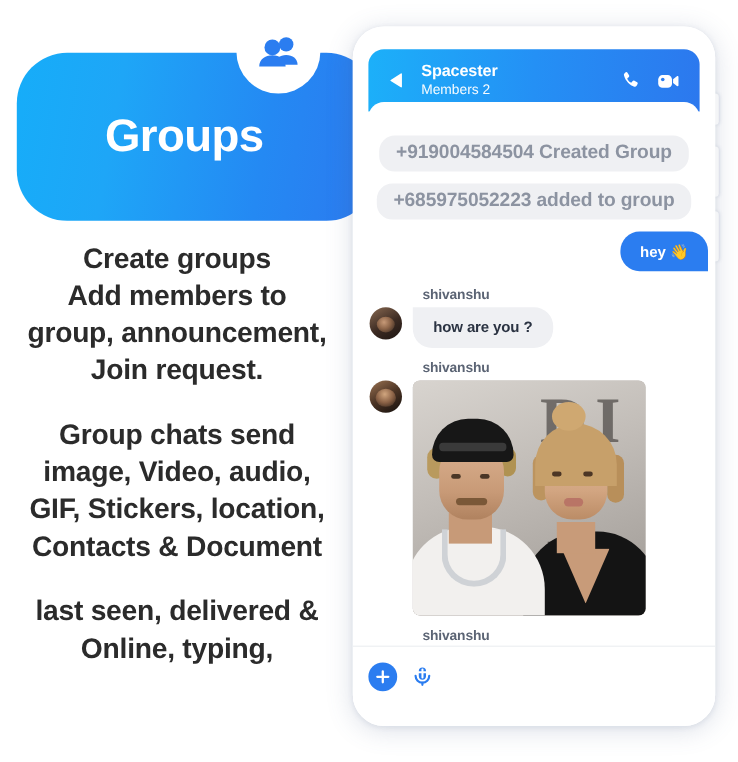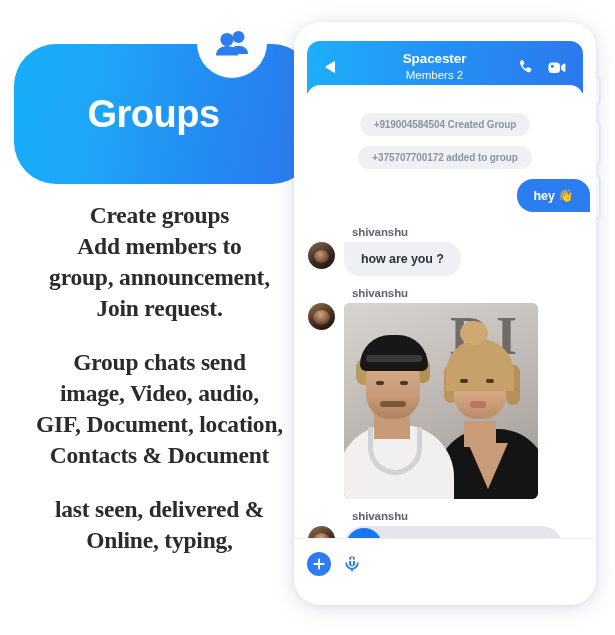--- a/index.html
+++ b/index.html
@@ -65,26 +65,25 @@
     display: flex;
     align-items: center;
     justify-content: center;
     z-index: 5;
   }
   #group-badge svg { display: block; }
 
   
   #features {
     position: absolute;
-    left: 12px;
+    left: 0;
     top: 200px;
     width: 295px;
     text-align: center;
     color: #2B2B2B;
-    font-family: Liberation Serif, serif;
   }
   .feature-block {
     font-size: 23.5px;
     font-weight: bold;
     line-height: 31px;
     letter-spacing: -0.2px;
     margin-bottom: 23px;
   }
   .feature-block:last-child { margin-bottom: 0; }
   .feature-line { display: block; }
@@ -150,21 +149,21 @@
   }
   #back-btn {
     width: 44px;
     display: flex;
     align-items: center;
     justify-content: center;
     cursor: pointer;
   }
   #header-titles {
     flex: 1;
-    text-align: center;
+    text-align: left;
     color: #ffffff;
     line-height: 1.25;
   }
   #header-name { font-size: 13.5px; font-weight: bold; letter-spacing: -0.1px; }
   #header-sub  { font-size: 11.5px; font-weight: 500; opacity: 0.96; }
   #header-actions {
     display: flex;
     align-items: center;
     gap: 14px;
     padding-right: 16px;
@@ -180,21 +179,21 @@
     height: 466px;
     overflow: hidden;
     padding: 12px 14px 0 14px;
     z-index: 2;
   }
 
   .sys-row { display: flex; justify-content: center; margin-bottom: 10px; }
   .sys-bubble {
     background: #EFF0F3;
     color: #8C93A1;
-    font-size: 10px;
+    font-size: 16px;
     font-weight: bold;
     letter-spacing: -0.1px;
     padding: 6px 14px;
     border-radius: 13px;
     white-space: nowrap;
   }
 
   .out-row { display: flex; justify-content: flex-end; margin-bottom: 14px; margin-right: -8px; }
   .out-bubble {
     background: #2B7DF0;
@@ -538,21 +537,21 @@
       <div class="feature-block">
         <span class="feature-line">Create groups</span>
         <span class="feature-line">Add members to</span>
         <span class="feature-line">group, announcement,</span>
         <span class="feature-line">Join request.</span>
       </div>
 
       <div class="feature-block">
         <span class="feature-line">Group chats send</span>
         <span class="feature-line">image, Video, audio,</span>
-        <span class="feature-line">GIF, Document, location,</span>
+        <span class="feature-line">GIF, Stickers, location,</span>
         <span class="feature-line">Contacts &amp; Document</span>
       </div>
 
       <div class="feature-block">
         <span class="feature-line">last seen, delivered &amp;</span>
         <span class="feature-line">Online, typing,</span>
       </div>
 
     </div>
   </div>
@@ -592,21 +591,21 @@
       </div>
       <div id="header-tongue"></div>
 
       <div id="message-list">
 
         <div class="sys-row">
           <div class="sys-bubble">+919004584504 Created Group</div>
         </div>
 
         <div class="sys-row">
-          <div class="sys-bubble">+375707700172 added to group</div>
+          <div class="sys-bubble">+685975052223 added to group</div>
         </div>
 
         <div class="out-row">
           <div class="out-bubble">hey 👋</div>
         </div>
 
         <div class="in-group">
           <div class="in-name">shivanshu</div>
           <div class="in-body">
             <div class="avatar avatar-a"></div>

